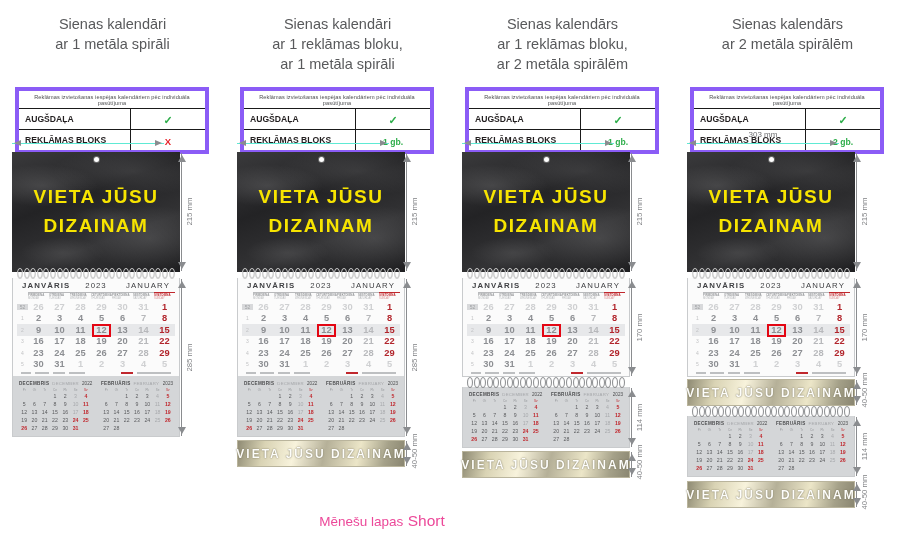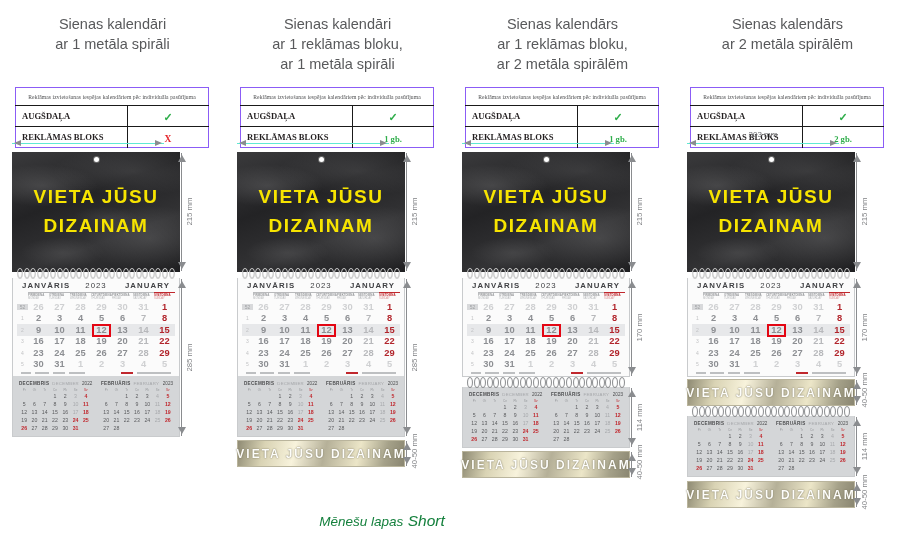--- a/index.html
+++ b/index.html
@@ -2,22 +2,22 @@
 <html><head>
 <meta charset="utf-8">
 <style>
   html,body{margin:0;padding:0;background:#fff;}
   #canvas{position:relative;width:900px;height:552px;background:#fff;overflow:hidden;
           font-family:"Liberation Sans",sans-serif;}
   .col{position:absolute;top:0;width:225px;height:552px;}
   .title{position:absolute;top:14px;left:0;width:100%;text-align:center;
          font-size:14.5px;line-height:20px;color:#58595b;}
   
-  .spec{position:absolute;top:87px;left:15px;width:194px;border:1px solid #8b5cf6;
-        border-collapse:collapse;background:#fff;font-family:Liberation Serif, serif;}
+  .spec{position:absolute;top:87px;left:15px;width:194px;border:4px solid #8b5cf6;
+        border-collapse:collapse;background:#fff;}
   .spec .hdr{font-size:5.6px;color:#4d4e50;text-align:center;height:15px;
              border-bottom:1.5px solid #1a1a1a;letter-spacing:.1px;}
   .spec .lbl{font-size:8.6px;font-weight:bold;color:#231f20;padding-left:6px;height:16px;
              border-right:1.5px solid #1a1a1a;width:104px;}
   .spec tr + tr .lbl, .spec tr + tr .val{border-top:1.5px solid #1a1a1a;}
   .spec .val{text-align:center;}
   .ck{color:#2fae4b;font-size:11px;font-weight:bold;}
   .xx{color:#e5252c;font-size:9.5px;font-weight:bold;}
   .qty{color:#2fae4b;font-size:8.6px;font-weight:bold;}
   
@@ -47,21 +47,21 @@
   .junction .ring{width:4px;height:9px;border-radius:50%;border:1px solid #cfcfcf;
                   box-shadow:inset 0 0 1px #4a4a4a;}
   .junction.lite .ring{border-color:#8e9092;box-shadow:inset 0 0 1px #b9babc;}
   .sheet{background:#7f1d1d;border:1px solid #c9cbcd;border-top:none;}
   
   .mgrid{padding:2px 4px 0 4px;background:#fbfbfb;}
   .mhead{display:grid;grid-template-columns:1fr auto 1fr;align-items:center;height:11px;
          padding:0 5px;}
   .mhead .lv{font-size:7.8px;font-weight:bold;letter-spacing:1.1px;color:#404144;text-align:left;}
   .mhead .yr{font-size:7.8px;color:#404144;letter-spacing:1px;}
-  .mhead .en{font-size:7.8px;font-weight:bold;letter-spacing:1.1px;color:#404144;text-align:right;}
+  .mhead .en{font-size:7.8px;font-weight:normal;letter-spacing:1.1px;color:#404144;text-align:right;}
   .wdrow{display:grid;grid-template-columns:11px repeat(7,1fr);margin:1px 0 2px 0;}
   .wdrow .wd{overflow:hidden;height:7px;text-align:left;}
   .wdrow .wd .l1{font-size:2.9px;line-height:3.4px;color:#989a9d;font-weight:bold;
                  border-top:.5px solid #b9babc;padding-top:.5px;}
   .wdrow .wd .l2{font-size:2.6px;line-height:3px;color:#b4b6b8;}
   .wdrow .wd.red .l1{color:#c0272d;border-top-color:#c0272d;}
   .wdrow .wd.red .l2{color:#d98a8d;}
   .drow{display:grid;grid-template-columns:11px repeat(7,1fr);align-items:center;height:11.5px;}
   .drow.hl{background:#e7e8ea;}
   .drow .wk{font-size:5px;color:#c2c3c5;text-align:center;}
@@ -101,21 +101,21 @@
   
   .vdim{position:absolute;left:175px;width:30px;}
   .vdim .line{position:absolute;left:6px;top:1px;bottom:1px;width:1px;background:#8a8c8f;}
   .vdim::before{content:"";position:absolute;left:2.5px;top:-1px;border:4px solid transparent;
                 border-bottom:7px solid #8a8c8f;}
   .vdim::after{content:"";position:absolute;left:2.5px;bottom:-1px;border:4px solid transparent;
                border-top:7px solid #8a8c8f;}
   .vdim .lbl{position:absolute;left:-1px;top:50%;width:30px;text-align:center;
              transform:rotate(-90deg);transform-origin:center;font-size:7.8px;color:#808285;
              white-space:nowrap;margin-top:-5px;}
-  .caption{position:absolute;left:0;width:764px;top:512px;text-align:center;color:#15803d;font-style:italic;}
+  .caption{position:absolute;left:0;width:764px;top:512px;text-align:center;color:#ec4899;}
   .caption .c1{font-size:13.5px;}
   .caption .c2{font-size:15.5px;}
 </style>
 </head>
 <body>
 
 <div id="canvas">
   <div class="caption">
     <span class="c1">Mēnešu lapas</span>
     <span class="c2">Short</span>

